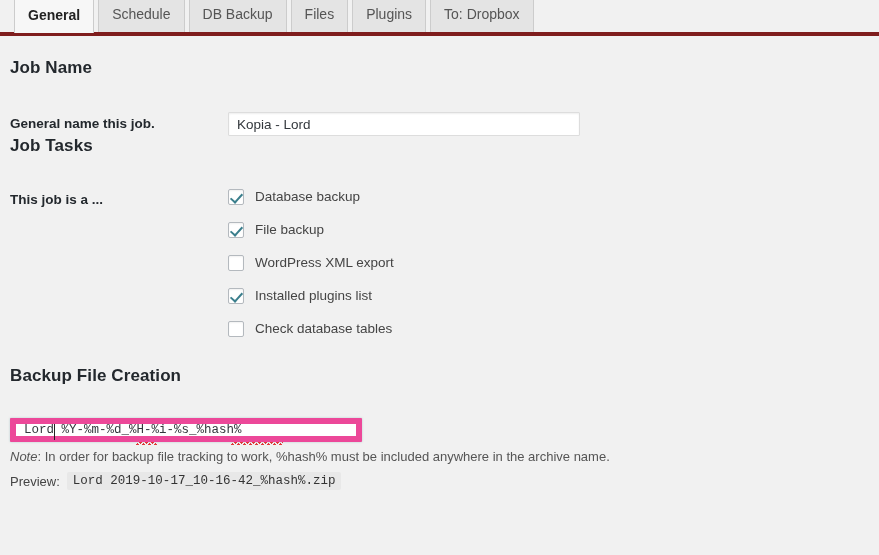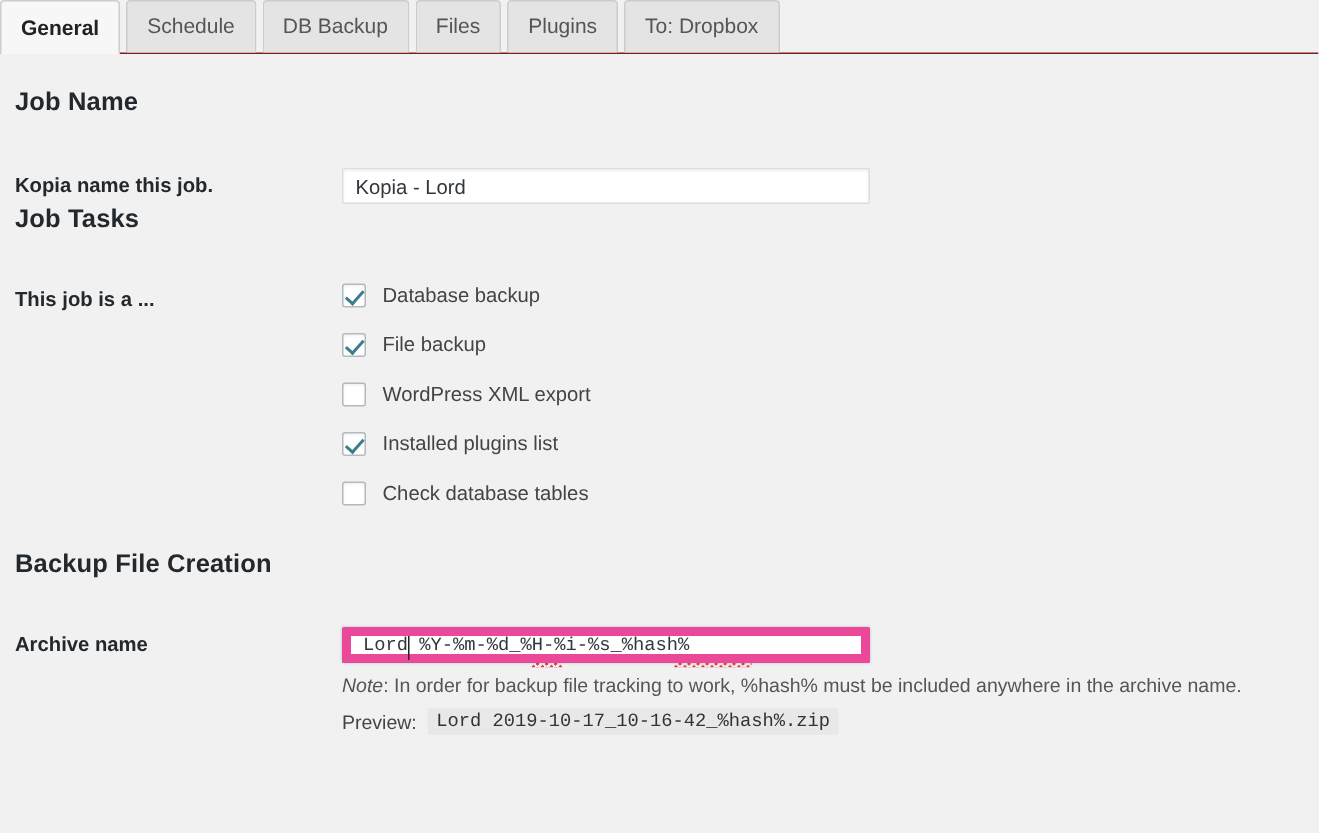--- a/index.html
+++ b/index.html
@@ -14,21 +14,22 @@
     font-family: "Liberation Sans", sans-serif;
     color: #444;
     overflow: hidden;
     position: relative;
   }
 
   
   .tab-strip {
     position: relative;
     height: 36px;
-    border-bottom: 1px solid #7f1d1d;
+    padding-left: 14px;
+    border-bottom: 4px solid #7f1d1d;
     display: flex;
     align-items: flex-end;
     background: #f1f1f1;
   }
   .tab {
     position: relative;
     height: 35px;
     line-height: 33px;
     padding: 0 13px;
     margin-right: 4px;
@@ -211,21 +212,21 @@
   <div class="tab">
     <span>To: Dropbox</span>
   </div>
 </div>
 
 <div class="content">
 
   <h2 class="section-title" style="margin-top:22px;">Job Name</h2>
 
   <div class="row" style="margin-top:34px;">
-    <div class="row-label">Kopia name this job.</div>
+    <div class="row-label">General name this job.</div>
     <div class="row-field">
       <input type="text" id="job-name" value="Kopia - Lord" style="">
     </div>
   </div>
 
   <h2 class="section-title" style="">Job Tasks</h2>
 
   <div class="row" style="margin-top:32px;">
     <div class="row-label">This job is a ...</div>
     <div class="row-field cb-list">
@@ -254,21 +255,20 @@
         <span class="cb-box"></span>
         <span class="cb-label">Check database tables</span>
       </div>
 
     </div>
   </div>
 
   <h2 class="section-title" style="margin-top:12px;">Backup File Creation</h2>
 
   <div class="row" style="margin-top:32px;">
-    <div class="row-label">Archive name</div>
     <div class="row-field">
 
       <div class="archive-wrap">
         <input type="text" id="archive-name" value="Lord %Y-%m-%d_%H-%i-%s_%hash%" style="">
         <span class="caret"></span>
         <span class="squiggle sq1"></span>
         <span class="squiggle sq2"></span>
       </div>
 
       <div class="note">

